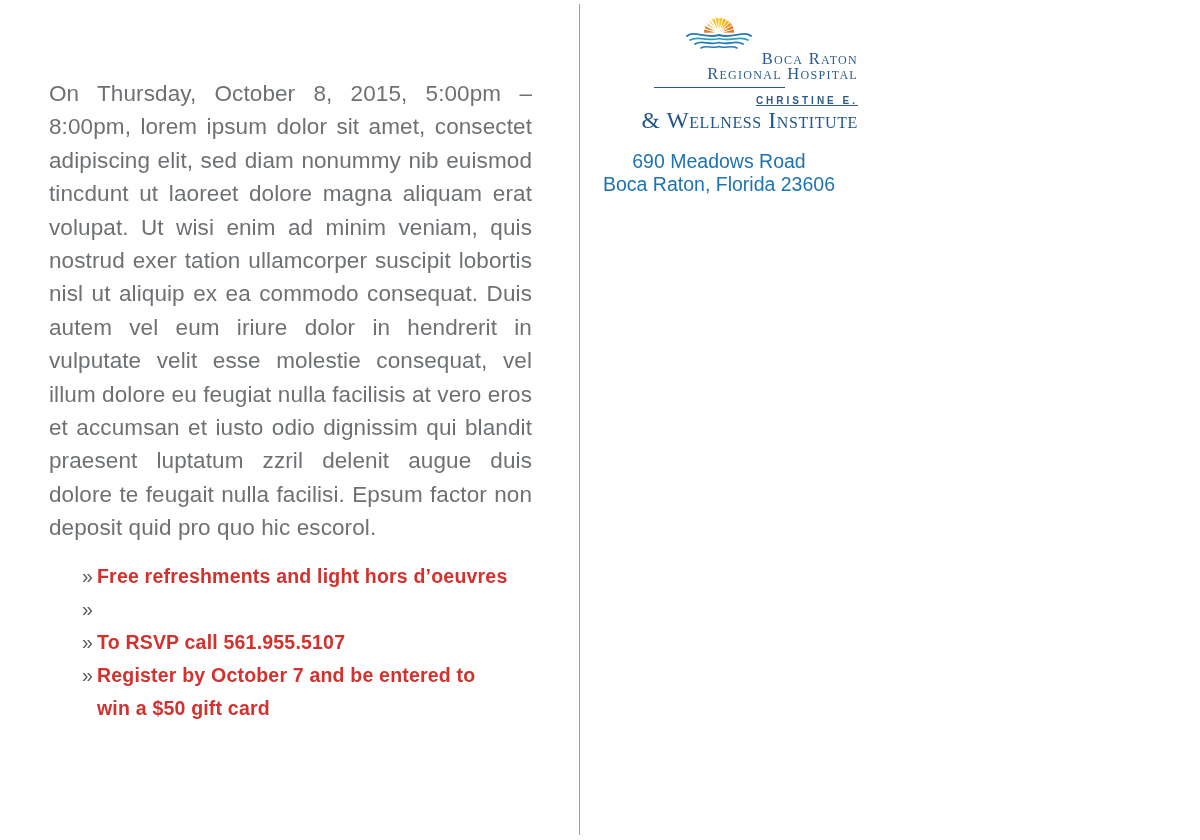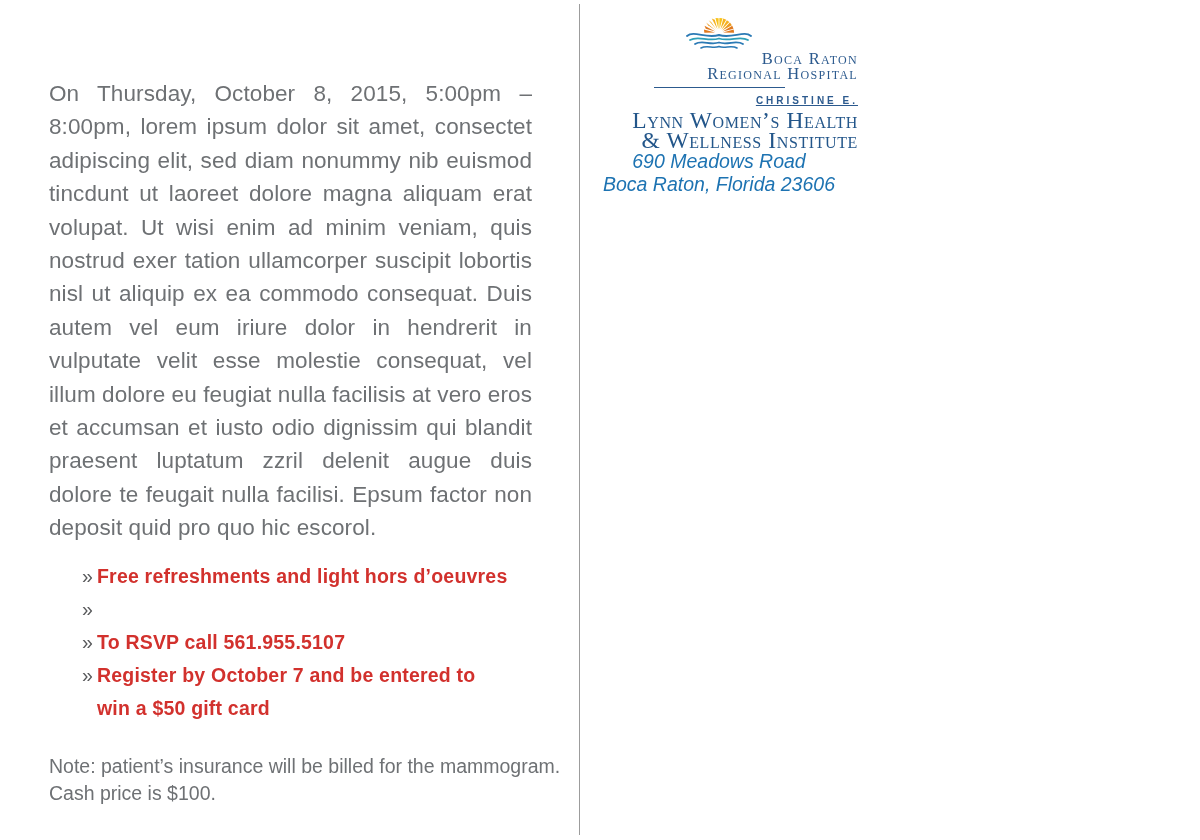--- a/index.html
+++ b/index.html
@@ -127,21 +127,20 @@
   }
   .address {
     position: absolute;
     left: 0;
     top: 150px;
     width: 278px;
     text-align: center;
     font-size: 19.5px;
     line-height: 22.5px;
     color: #1d73b2;
-    font-style: italic;
   }
   .address-line { display: block; }
 </style>
 </head>
 <body>
 
 <div class="card">
 
   <p class="body-text">On Thursday, October 8, 2015, 5:00pm – 8:00pm, lorem ipsum dolor sit amet, consectet adipiscing elit, sed diam nonummy nib euismod tincdunt ut laoreet dolore magna aliquam erat volupat. Ut wisi enim ad minim veniam, quis nostrud exer tation ullamcorper suscipit lobortis nisl ut aliquip ex ea commodo consequat. Duis autem vel eum iriure dolor in hendrerit in vulputate velit esse molestie consequat, vel illum dolore eu feugiat nulla facilisis at vero eros et accumsan et iusto odio dignissim qui blandit praesent luptatum zzril delenit augue duis dolore te feugait nulla facilisi. Epsum factor non deposit quid pro quo hic escorol.</p>
 
@@ -163,24 +162,20 @@
     </li>
     <li class="bullet-item">
       <span class="marker">»</span>
       <span class="bullet-text">
         <span class="bullet-line">Register by October 7 and be entered to</span>
         <span class="bullet-line">win a $50 gift card</span>
       </span>
     </li>
   </ul>
 
-  <p class="note">
-    <span class="note-line">Note: patient’s insurance will be billed for the mammogram.</span>
-    <span class="note-line">Cash price is $100.</span>
-  </p>
 
   <div class="divider"></div>
 
   <div class="right-col">
     <div class="logo">
       <svg class="logo-icon" width="66" height="42" viewBox="0 0 66 42" xmlns="http://www.w3.org/2000/svg">
 
         <polygon points="36.97,24.48 48.08,24.63 47.66,21.46" fill="#e07a1f"></polygon>
         <polygon points="36.70,23.47 47.47,20.74 46.25,17.78" fill="#e07a1f"></polygon>
         <polygon points="36.17,22.56 45.87,17.14 43.93,14.60" fill="#ec9a1e"></polygon>
@@ -196,21 +191,20 @@
 
         <path d="M1,28 C8,22 20,31 33,27 C46,31 58,22 65,28" fill="none" stroke="#2b7ab5" stroke-width="1.9" stroke-linecap="round"></path>
         <path d="M4,32 C12,27 22,34 33,30.5 C44,34 54,27 62,32" fill="none" stroke="#2fa0b8" stroke-width="1.8" stroke-linecap="round"></path>
         <path d="M9,36 C16,31.5 24,37.5 33,34.5 C42,37.5 50,31.5 57,36" fill="none" stroke="#2b7ab5" stroke-width="1.8" stroke-linecap="round"></path>
         <path d="M15,40 C21,36.5 27,41 33,38.5 C39,41 45,36.5 51,40" fill="none" stroke="#2b7ab5" stroke-width="1.6" stroke-linecap="round"></path>
       </svg>
       <div class="hosp-line">Boca Raton</div>
       <div class="hosp-line">Regional Hospital</div>
       <div class="logo-rule"></div>
       <div class="eyebrow">Christine E.</div>
-      <div class="inst-line">Lynn Women’s Health</div>
       <div class="inst-line">&amp; Wellness Institute</div>
     </div>
 
     <div class="address">
       <span class="address-line">690 Meadows Road</span>
       <span class="address-line">Boca Raton, Florida 23606</span>
     </div>
   </div>
 
 </div>

